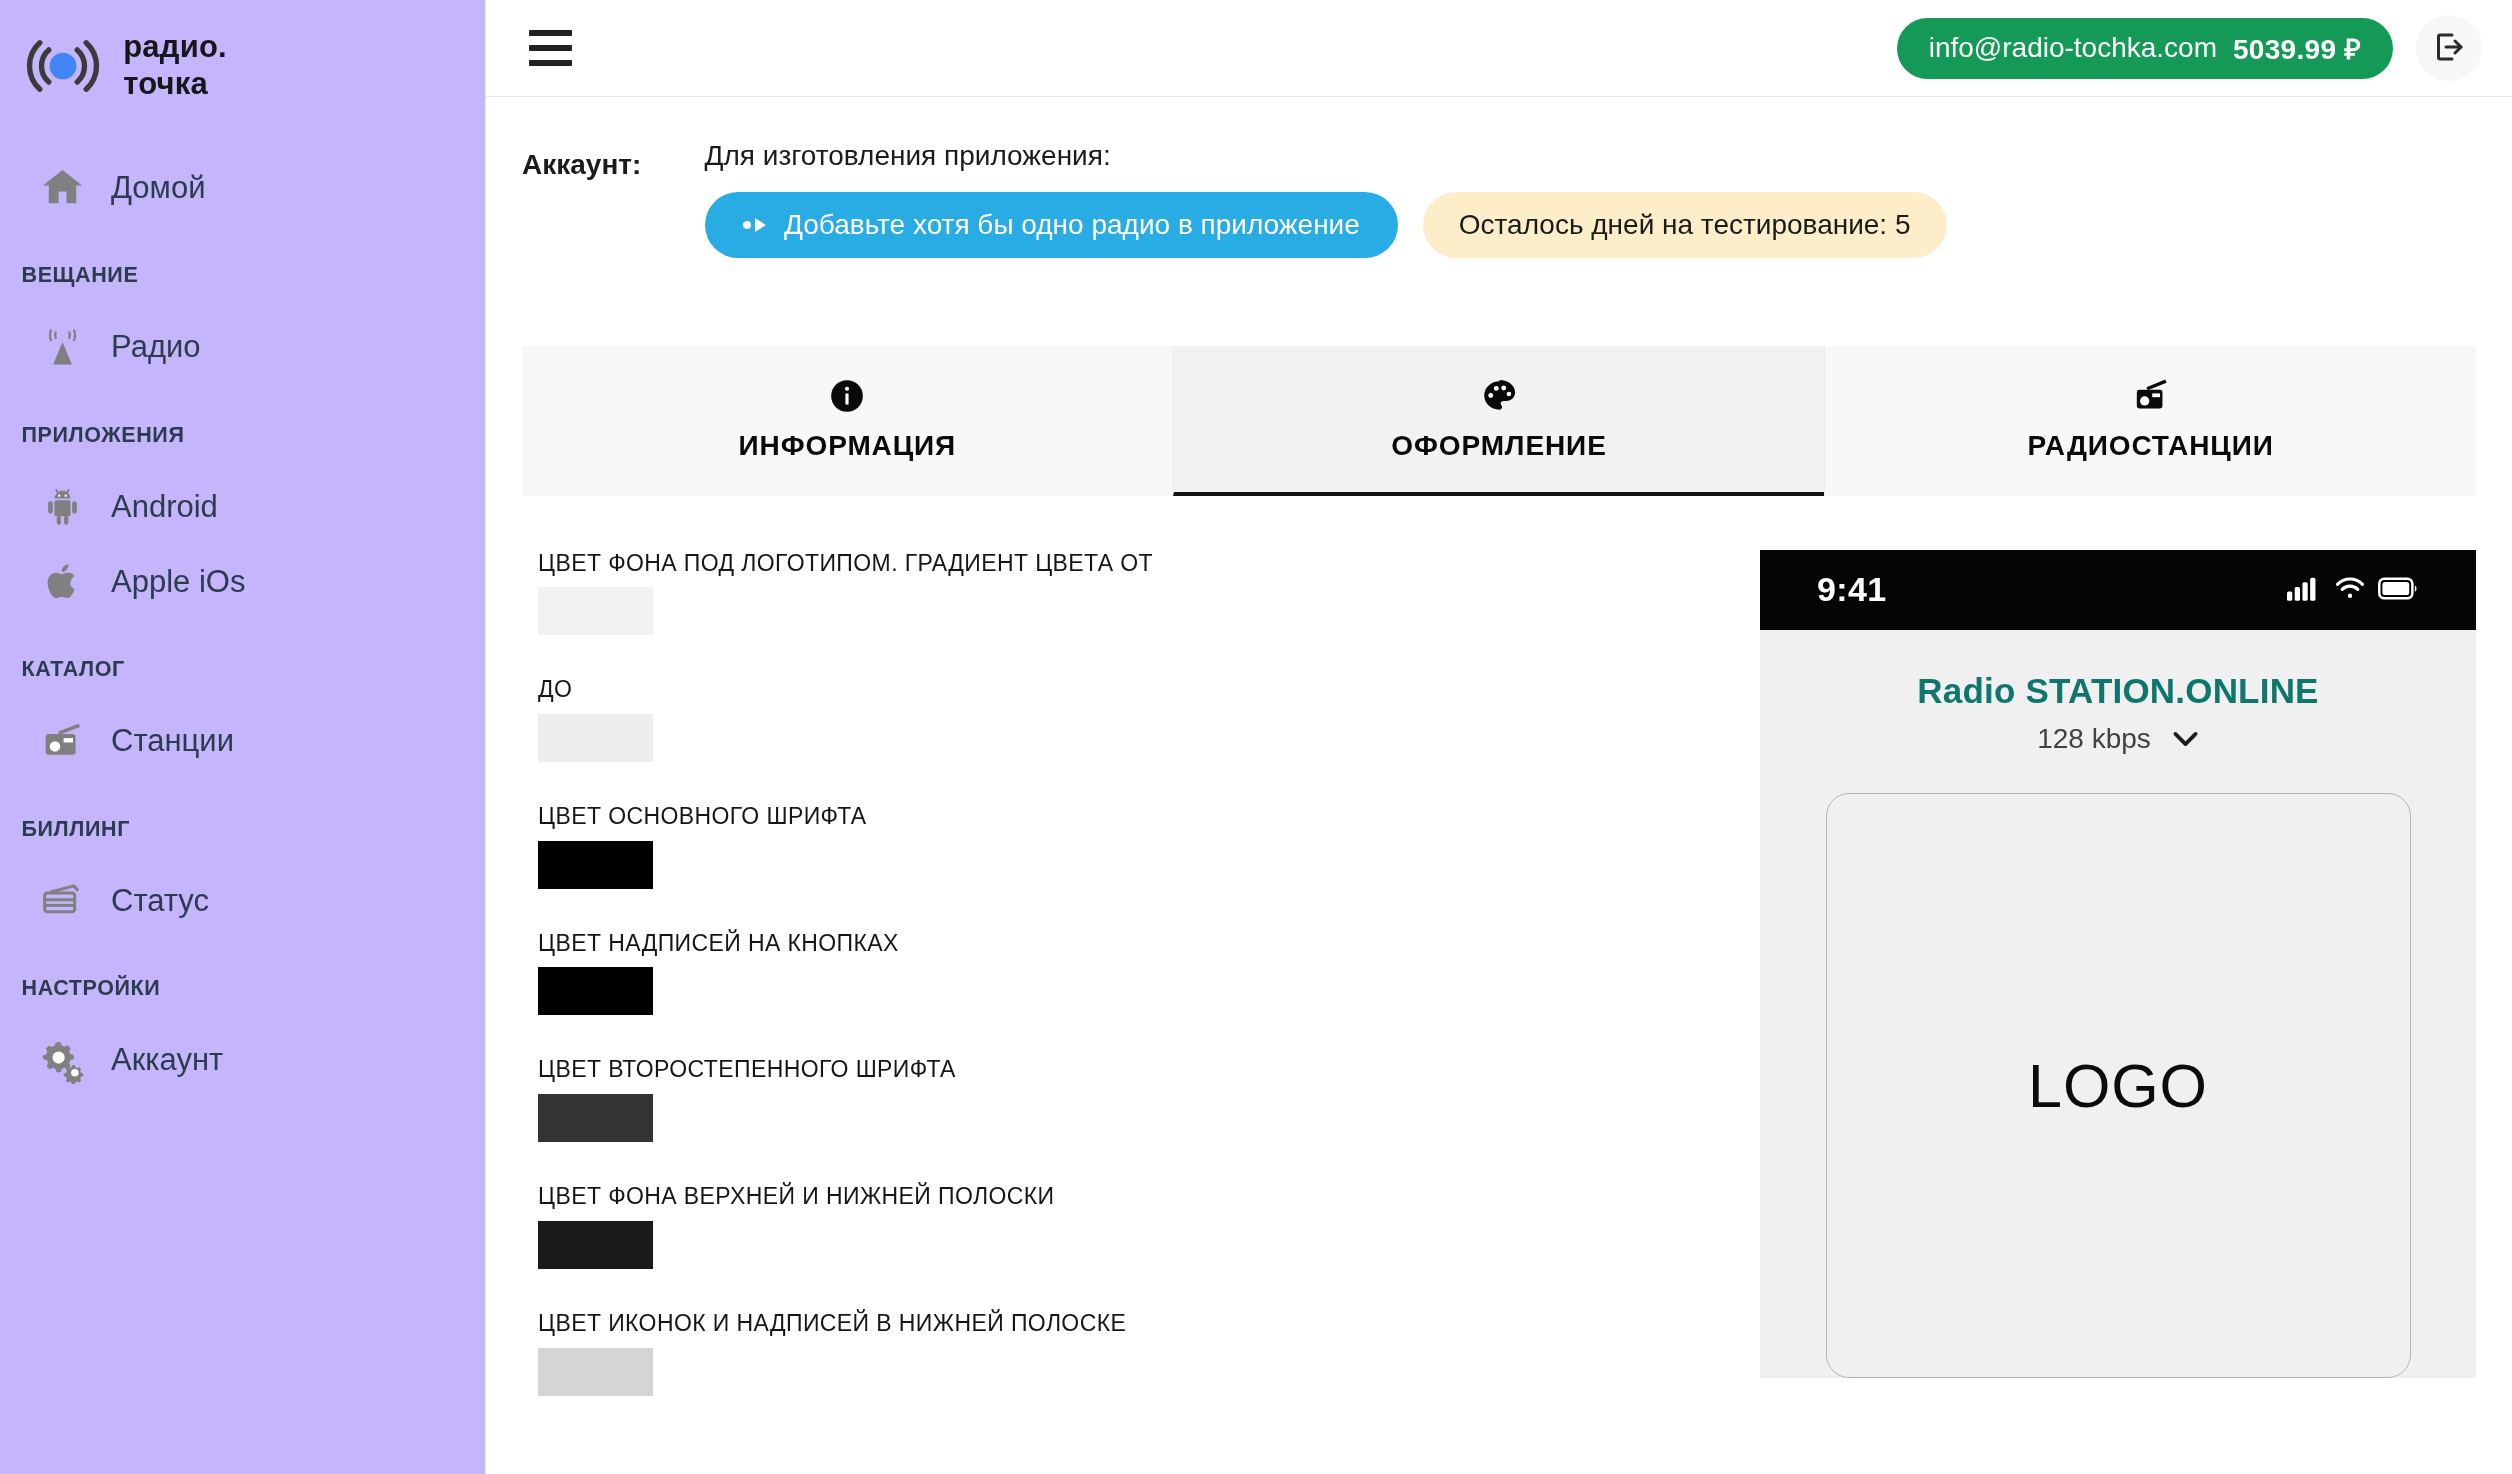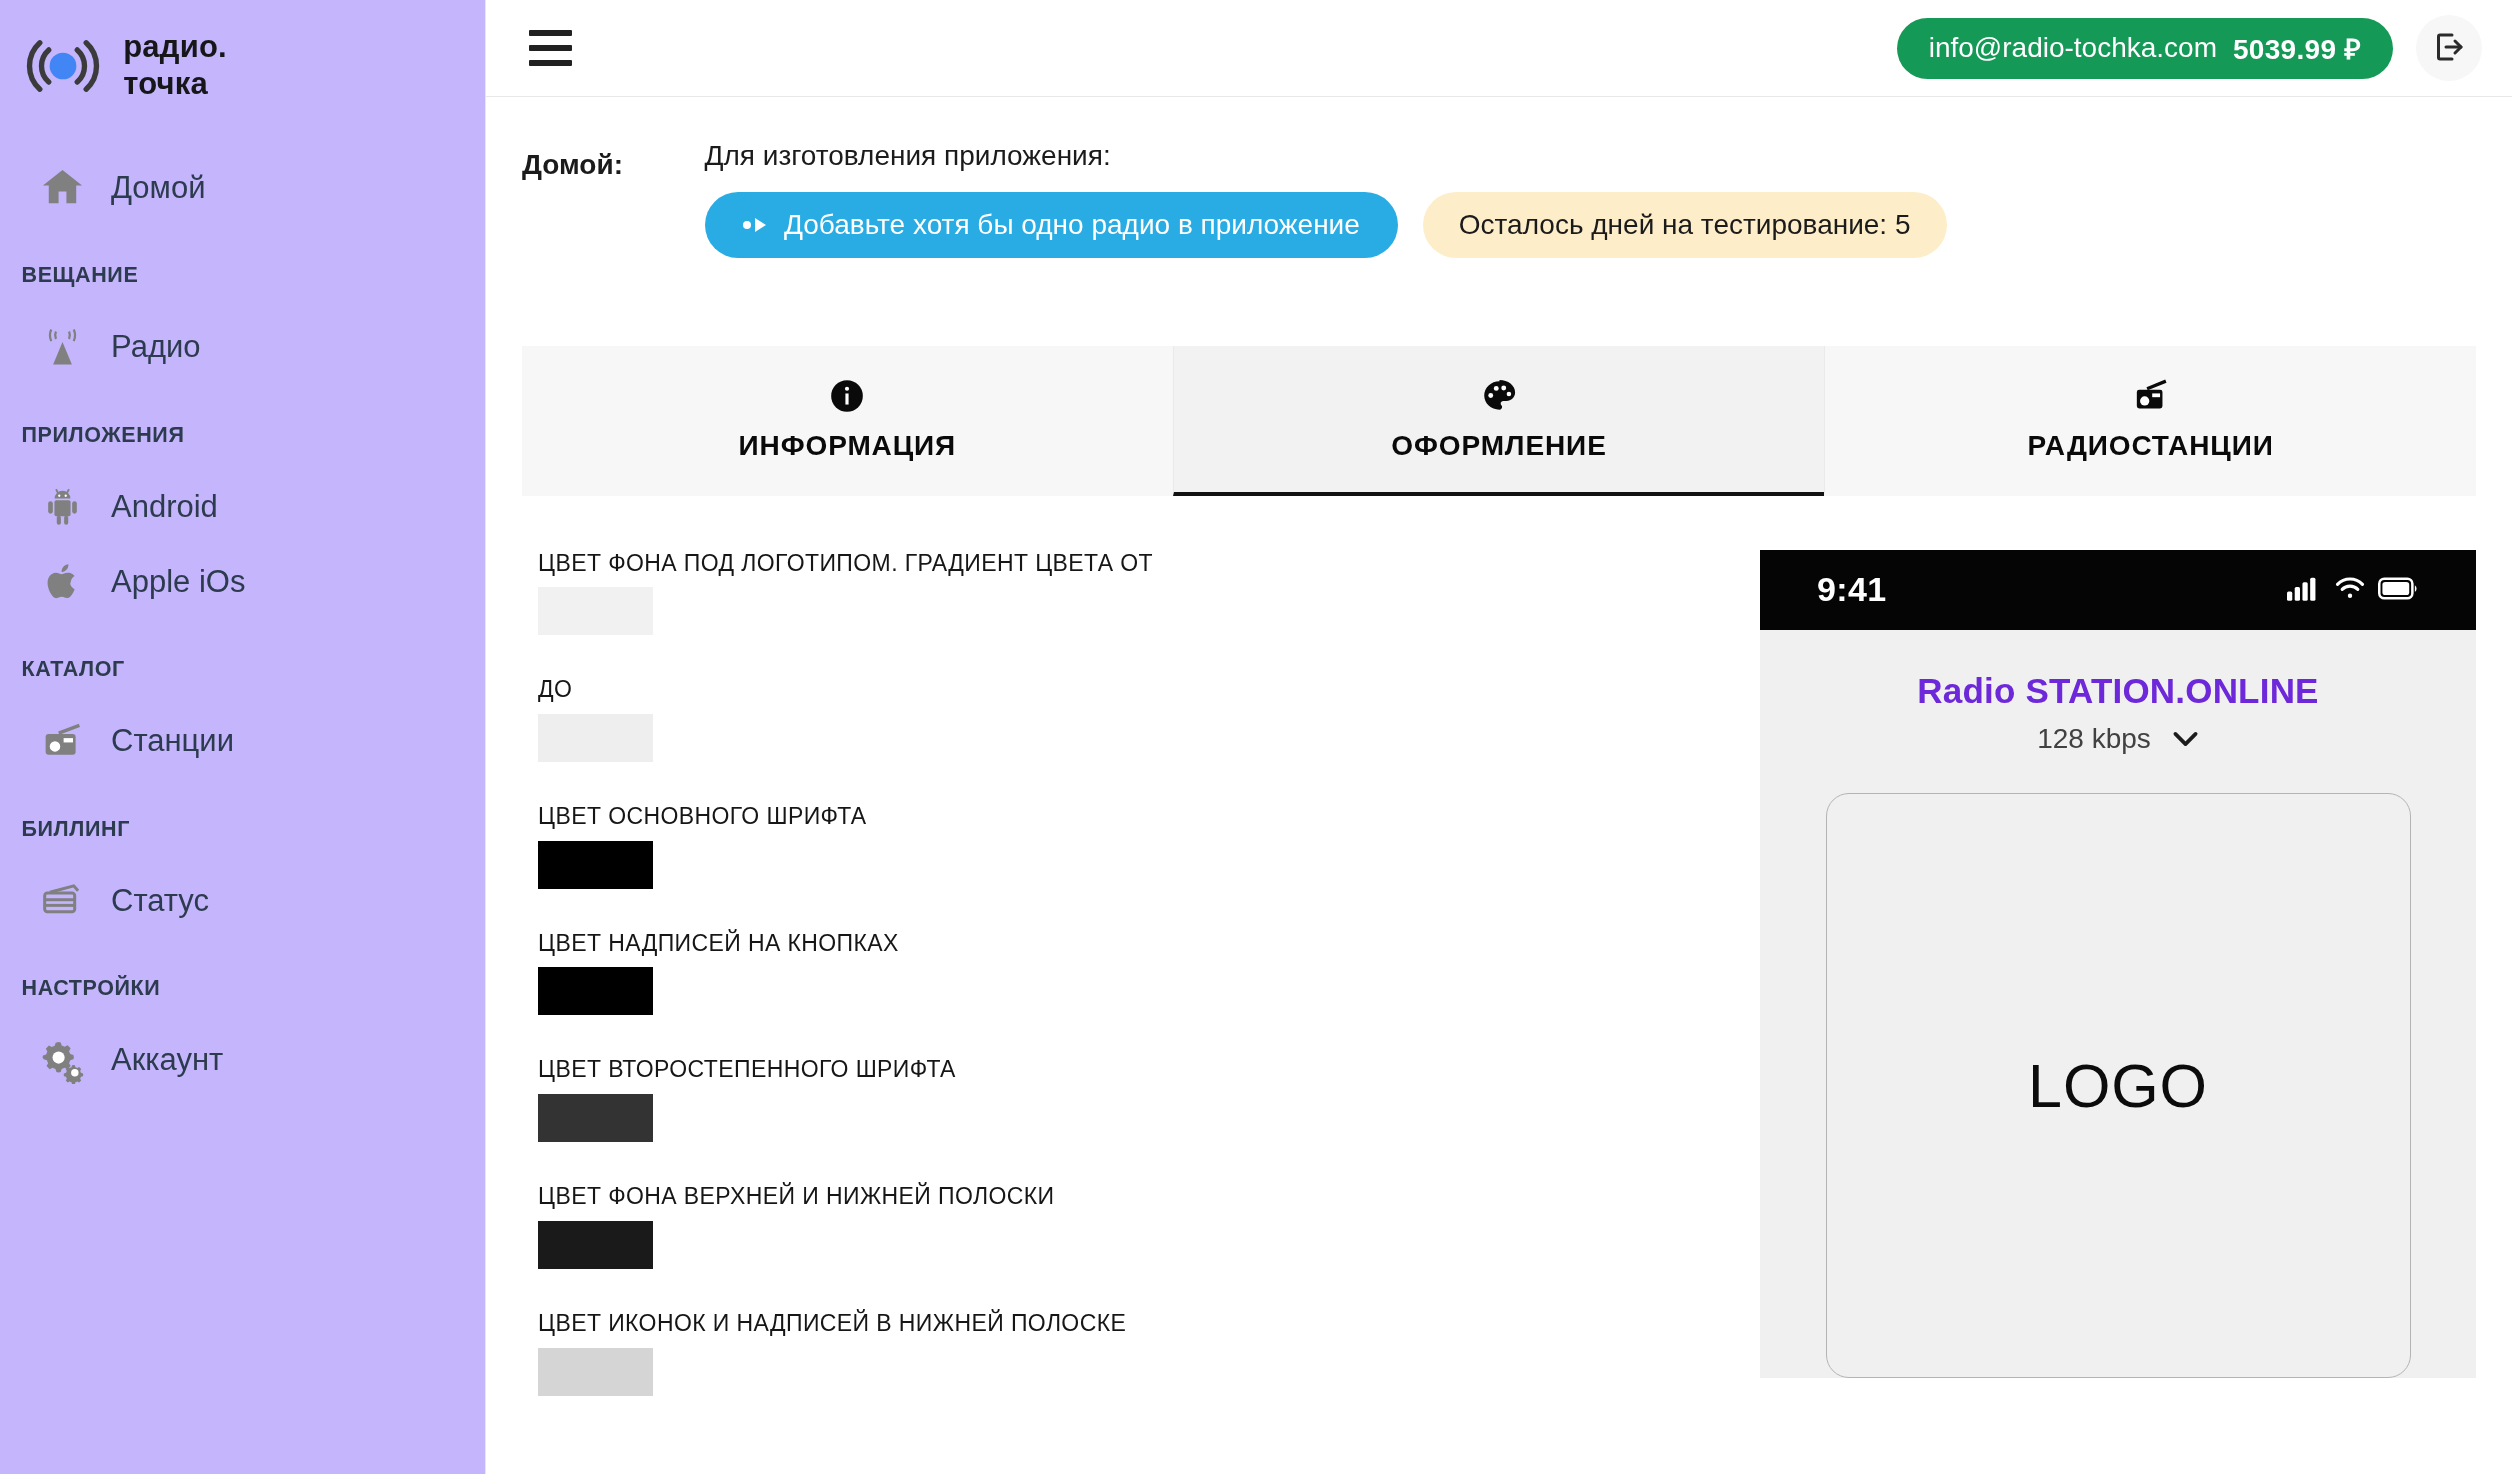--- a/index.html
+++ b/index.html
@@ -113,21 +113,21 @@
   .preview-col { width: 716px; flex: 0 0 716px; }
   .phone { width: 716px; background: #f0f0f0; overflow: hidden; }
   .phone-status {
     background: #050505; height: 80px;
     display: flex; align-items: center; justify-content: space-between;
     padding: 0 57px; color: #ffffff;
   }
   .phone-time { font-size: 34px; font-weight: 700; letter-spacing: 0.4px; }
   .phone-icons { display: flex; align-items: center; gap: 12.5px; }
   .phone-body { padding: 41px 0 0 0; text-align: center; }
-  .phone-title { font-size: 35px; font-weight: 700; color: #6d28d9; letter-spacing: 0.2px; }
+  .phone-title { font-size: 35px; font-weight: 700; color: #0f766e; letter-spacing: 0.2px; }
   .phone-sub {
     font-size: 28px; color: #414141; margin-top: 12.5px;
     display: flex; align-items: center; justify-content: center; gap: 21px;
     cursor: pointer;
   }
   .logo-box {
     margin: 38px auto 0 auto; width: 585px; height: 585px;
     border: 1.8px solid #b4b4b4; border-radius: 23px;
     display: flex; align-items: center; justify-content: center;
     background: #f0f0f0;
@@ -281,21 +281,21 @@
               <line x1="10" y1="12" x2="20" y2="12"></line>
             </svg>
           </span>
         </div>
       </div>
     </header>
 
     <div class="content">
 
       <div class="status-block">
-        <div class="status-key">Домой:</div>
+        <div class="status-key">Аккаунт:</div>
         <div class="status-body">
           <div class="status-head">Для изготовления приложения:</div>
           <div class="status-pills">
             <div class="pill-blue">
               <span class="bullet">
                 <span class="dot"></span>
                   <span class="tri"></span>
               </span>
               <span>Добавьте хотя бы одно радио в приложение</span>
             </div>

